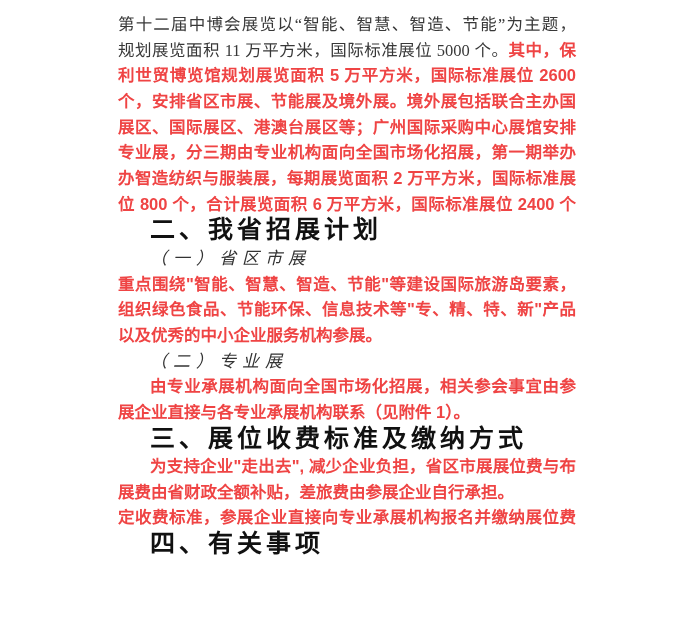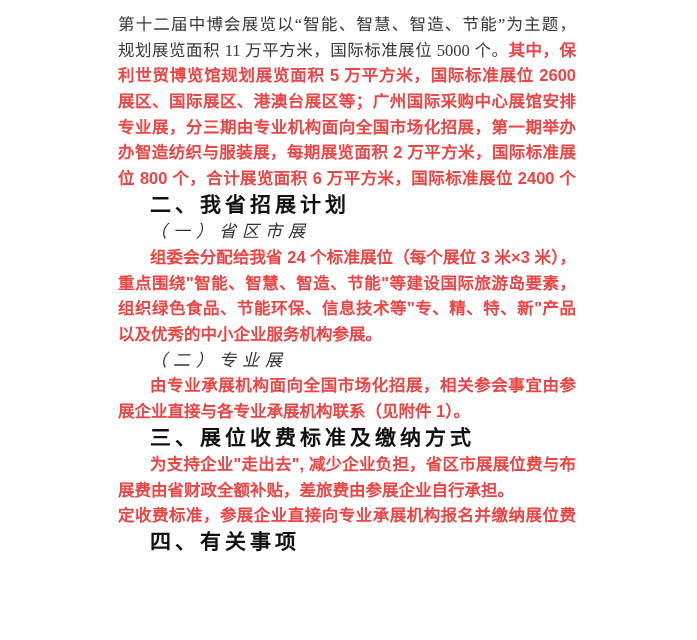--- a/index.html
+++ b/index.html
@@ -41,48 +41,48 @@
     font-weight: 700;
     color: #ef4444;
   }
   .run-thin {
     font-family: "Liberation Serif", serif;
     font-weight: 400;
     color: #383838;
   }
   .run-heading {
     font-weight: 800;
-    font-size: 21px;
+    font-size: 25px;
     letter-spacing: 4px;
     color: #111111;
   }
   .run-kai {
     font-family: "Liberation Serif", serif;
     font-style: italic;
     font-weight: 400;
     font-size: 17px;
     letter-spacing: 6px;
     color: #333333;
   }
 </style>
 </head>
 <body style="background: rgb(255, 255, 255);">
 
 <div class="page">
   <div class="doc" id="doc" style="color: rgb(28, 28, 28);">
       <div class="line fill"><span class="run-thin">第十二届中博会展览以“智能、智慧、智造、节能”为主题，</span></div>
       <div class="line fill"><span class="run-thin">规划展览面积 11 万平方米，国际标准展位 5000 个。</span><span class="run-body">其中，保</span></div>
       <div class="line fill"><span class="run-body">利世贸博览馆规划展览面积 5 万平方米，国际标准展位 2600</span></div>
+      <div class="line fill"><span class="run-body">个，安排省区市展、节能展及境外展。境外展包括联合主办国</span></div>
       <div class="line fill"><span class="run-body">展区、国际展区、港澳台展区等；广州国际采购中心展馆安排</span></div>
       <div class="line fill"><span class="run-body">专业展，分三期由专业机构面向全国市场化招展，第一期举办</span></div>
       <div class="line fill"><span class="run-body">办智造纺织与服装展，每期展览面积 2 万平方米，国际标准展</span></div>
       <div class="line fill"><span class="run-body">位 800 个，合计展览面积 6 万平方米，国际标准展位 2400 个</span></div>
       <div class="line indent"><span class="run-heading">二、我省招展计划</span></div>
       <div class="line indent"><span class="run-kai">（一）省区市展</span></div>
-      <div class="line indent fill"><span class="run-body">组委会分配给我省 24 个标准展位（每个展位 3 米×3 米），</span></div>
       <div class="line fill"><span class="run-body">重点围绕"智能、智慧、智造、节能"等建设国际旅游岛要素，</span></div>
       <div class="line fill"><span class="run-body">组织绿色食品、节能环保、信息技术等"专、精、特、新"产品</span></div>
       <div class="line"><span class="run-body">以及优秀的中小企业服务机构参展。</span></div>
       <div class="line indent"><span class="run-kai">（二）专业展</span></div>
       <div class="line indent fill"><span class="run-body">由专业承展机构面向全国市场化招展，相关参会事宜由参</span></div>
       <div class="line"><span class="run-body">展企业直接与各专业承展机构联系（见附件 1）。</span></div>
       <div class="line indent"><span class="run-heading">三、展位收费标准及缴纳方式</span></div>
       <div class="line indent fill"><span class="run-body">为支持企业"走出去", 减少企业负担，省区市展展位费与布</span></div>
       <div class="line"><span class="run-body">展费由省财政全额补贴，差旅费由参展企业自行承担。</span></div>
       <div class="line fill"><span class="run-body">定收费标准，参展企业直接向专业承展机构报名并缴纳展位费</span></div>

